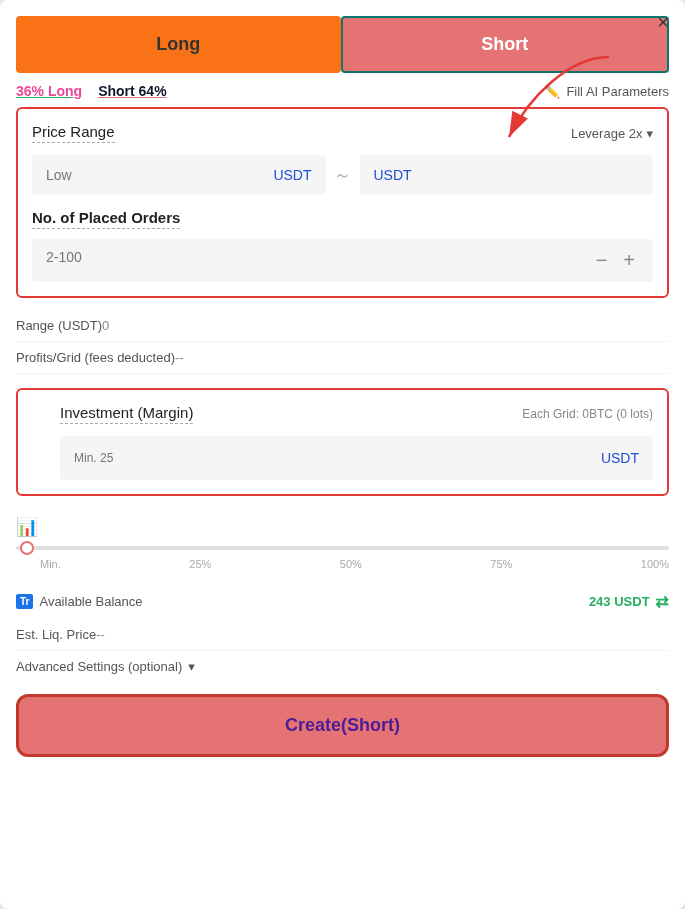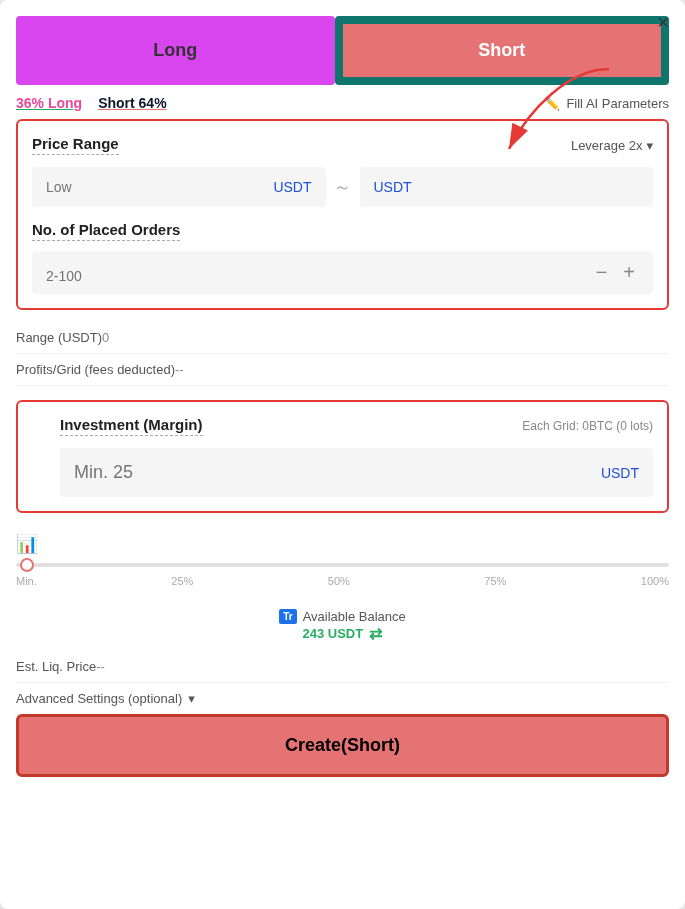--- a/index.html
+++ b/index.html
@@ -40,27 +40,27 @@
     .toggle-btn {
       flex: 1;
       padding: 16px;
       font-size: 18px;
       font-weight: 600;
       border: none;
       cursor: pointer;
       border-radius: 4px;
     }
     .toggle-btn.long {
-      background: #d946ef;
+      background: #f97316;
       color: #333;
     }
     .toggle-btn.short {
       background: #e57373;
       color: #fff;
-      border: 8px solid #0f766e;
+      border: 2px solid #0f766e;
     }
     
     .stats-row {
       display: flex;
       align-items: center;
       justify-content: space-between;
       margin-bottom: 8px;
     }
     .stats-left {
       display: flex;
@@ -97,21 +97,21 @@
       margin-bottom: 12px;
     }
     .section-header {
       display: flex;
       justify-content: space-between;
       align-items: center;
       margin-bottom: 12px;
     }
     .section-title {
       font-size: 15px;
-      font-weight: 700;
+      font-weight: 400;
       color: #222;
       border-bottom: 1px dashed #aaa;
       padding-bottom: 2px;
     }
     .leverage-badge {
       font-size: 13px;
       color: #555;
       display: flex;
       align-items: center;
       gap: 4px;
@@ -154,21 +154,21 @@
       font-size: 15px;
       font-weight: 600;
       color: #222;
       border-bottom: 1px dashed #aaa;
       padding-bottom: 2px;
       margin-bottom: 10px;
       display: inline-block;
     }
     .orders-input-row {
       display: flex;
-      align-items: flex-end;
+      align-items: flex-start;
       background: #f5f5f5;
       border-radius: 4px;
       padding: 10px 14px;
     }
     .orders-input-row input {
       flex: 1;
       border: none;
       background: transparent;
       font-size: 14px;
       color: #aaa;
@@ -208,21 +208,21 @@
       background: #f5f5f5;
       border-radius: 4px;
       padding: 14px;
       display: flex;
       justify-content: space-between;
       align-items: center;
     }
     .invest-input-wrap input {
       border: none;
       background: transparent;
-      font-size: 18px;
+      font-size: 12px;
       color: #aaa;
       width: 80%;
       outline: none;
     }
     
     .slider-section {
       padding: 8px 0 14px;
     }
     .slider-track {
       position: relative;
@@ -245,30 +245,30 @@
     .slider-icon {
       font-size: 18px;
       color: #333;
       margin-bottom: 4px;
     }
     .slider-labels {
       display: flex;
       justify-content: space-between;
       font-size: 11px;
       color: #aaa;
+      margin-left: 24px;
     }
     
     .balance-row {
       display: flex;
       justify-content: space-between;
       align-items: center;
       padding: 8px 0;
       font-size: 13px;
       color: #555;
-      flex-direction: column;
     }
     .balance-left {
       display: flex;
       align-items: center;
       gap: 6px;
     }
     .tr-icon {
       background: #1a73e8;
       color: #fff;
       font-size: 10px;
@@ -289,31 +289,32 @@
     }
     
     .advanced-row {
       display: flex;
       align-items: center;
       gap: 6px;
       padding: 8px 0;
       font-size: 13px;
       color: #555;
       cursor: pointer;
+      margin-bottom: 12px;
     }
     
     .create-btn {
       width: 100%;
       padding: 18px;
       background: #e57373;
-      color: #000000;
+      color: #4c1d95;
       font-size: 18px;
       font-weight: 600;
       border: 3px solid #c0392b;
-      border-radius: 6px;
+      border-radius: 12px;
       cursor: pointer;
       display: block;
     }
   </style>
 </head>
 <body>
 
 <div class="modal">
 
   <button class="close-btn">×</button>

